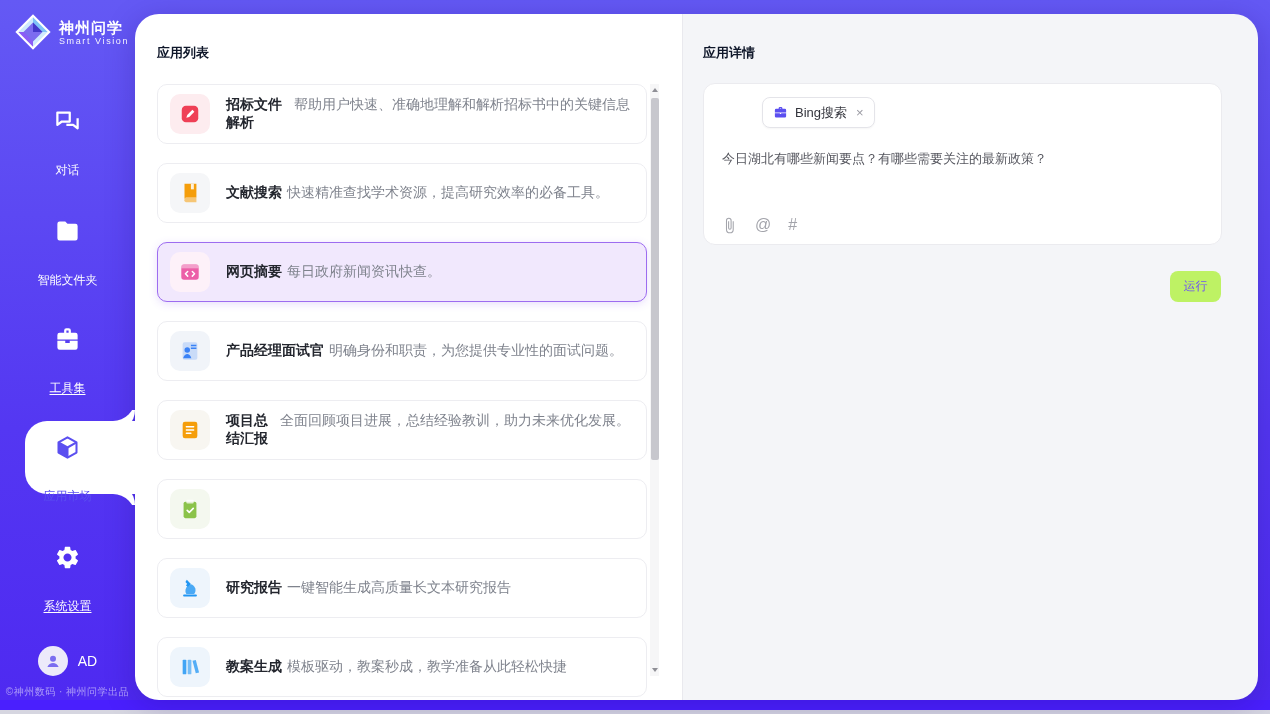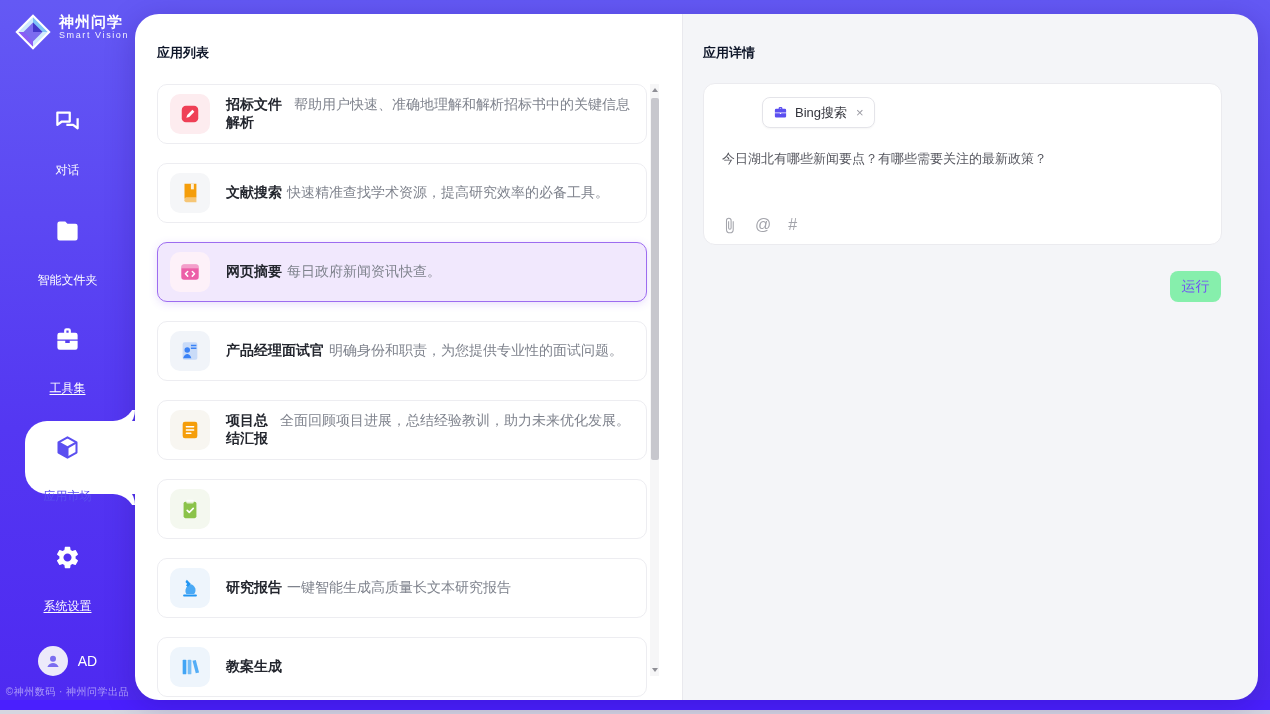--- a/index.html
+++ b/index.html
@@ -9,21 +9,21 @@
   .page { position:relative; width:1270px; height:714px;
           background:linear-gradient(180deg,#6459f4 0%,#5437f2 60%,#4e29f1 100%); }
 
   
   .bottom-bar   { position:absolute; left:0; top:700px; width:1270px; height:10px; background:#4a1ffe; }
   .bottom-strip { position:absolute; left:0; top:710px; width:1270px; height:4px; background:#d6d6e0; }
 
   
   .sidebar { position:absolute; left:0; top:0; width:135px; height:700px; z-index:2; }
 
-  .logo { position:absolute; left:14px; top:13px; display:flex; align-items:flex-start; gap:7px; }
+  .logo { position:absolute; left:14px; top:13px; display:flex; align-items:center; gap:7px; }
   .logo svg { width:38px; height:38px; }
   .logo-name { color:#fff; font-size:15px; font-weight:bold; letter-spacing:1px; line-height:17px; }
   .logo-sub  { color:rgba(255,255,255,.92); font-size:9px; letter-spacing:1.6px; }
 
   .nav-item { position:absolute; left:0; width:135px; text-align:center; color:#fff; cursor:pointer; }
   .nav-item svg { width:27px; height:27px; display:inline-block; }
   .nav-label { margin-top:23px; font-size:12px; }
   .nav-label.underline { text-decoration:underline; text-underline-offset:2px; }
   .nav-1 { top:108px; } .nav-2 { top:218px; } .nav-3 { top:326px; }
   .nav-4 { top:434px; color:#5b4ff0; } .nav-5 { top:544px; }
@@ -84,21 +84,21 @@
   .tag-label { font-size:13px; color:#33343c; }
   .tag-close { font-size:13px; color:#9a9aa3; margin-left:2px; cursor:pointer; line-height:1; }
 
   .query-text { position:absolute; left:18px; top:66px; width:480px; font-size:13px; color:#56575f; cursor:text; }
 
   .attach-row { position:absolute; left:17px; top:132px; display:flex; align-items:center; gap:17px; color:#a3a4ab; }
   .attach-row svg { width:17px; height:17px; }
   .attach-glyph { font-size:16px; color:#a3a4ab; cursor:pointer; }
 
   .run-button { position:absolute; top:257px; right:37px; width:51px; height:31px; border:none;
-                border-radius:8px; background:#86efac; color:#7052f4; font-size:14px; cursor:pointer;
+                border-radius:8px; background:#bef264; color:#7052f4; font-size:12px; cursor:pointer;
                 font-family:inherit; }
 </style>
 </head>
 <body>
 
 <div class="page">
 
   <aside class="sidebar">
 
     <div class="logo">
@@ -278,20 +278,21 @@
         <div class="card">
           <div class="card-icon" style="color: rgb(66, 165, 245); background-color: rgb(238, 245, 252);">
             <svg viewBox="0 0 24 24">
                 <rect x="4" y="4" width="4" height="16" rx="1" fill="currentColor"></rect>
                 <rect x="9.5" y="4" width="4" height="16" rx="1" fill="currentColor" opacity=".7"></rect>
                 <path d="M15.5 5.2l3.9-1 3.9 14.8-3.9 1z" fill="currentColor" opacity=".9" transform="scale(0.92) translate(0.5,0.5)"></path>
               </svg>
           </div>
           <div class="card-text">
             <div class="card-title">教案生成</div>
+            <div class="card-desc">模板驱动，教案秒成，教学准备从此轻松快捷</div>
           </div>
         </div>
 
       </div>
 
       <div class="scrollbar">
         <div class="sb-arrow up">
             <div class="tri-up"></div>
           </div>
         <div class="sb-thumb"></div>

